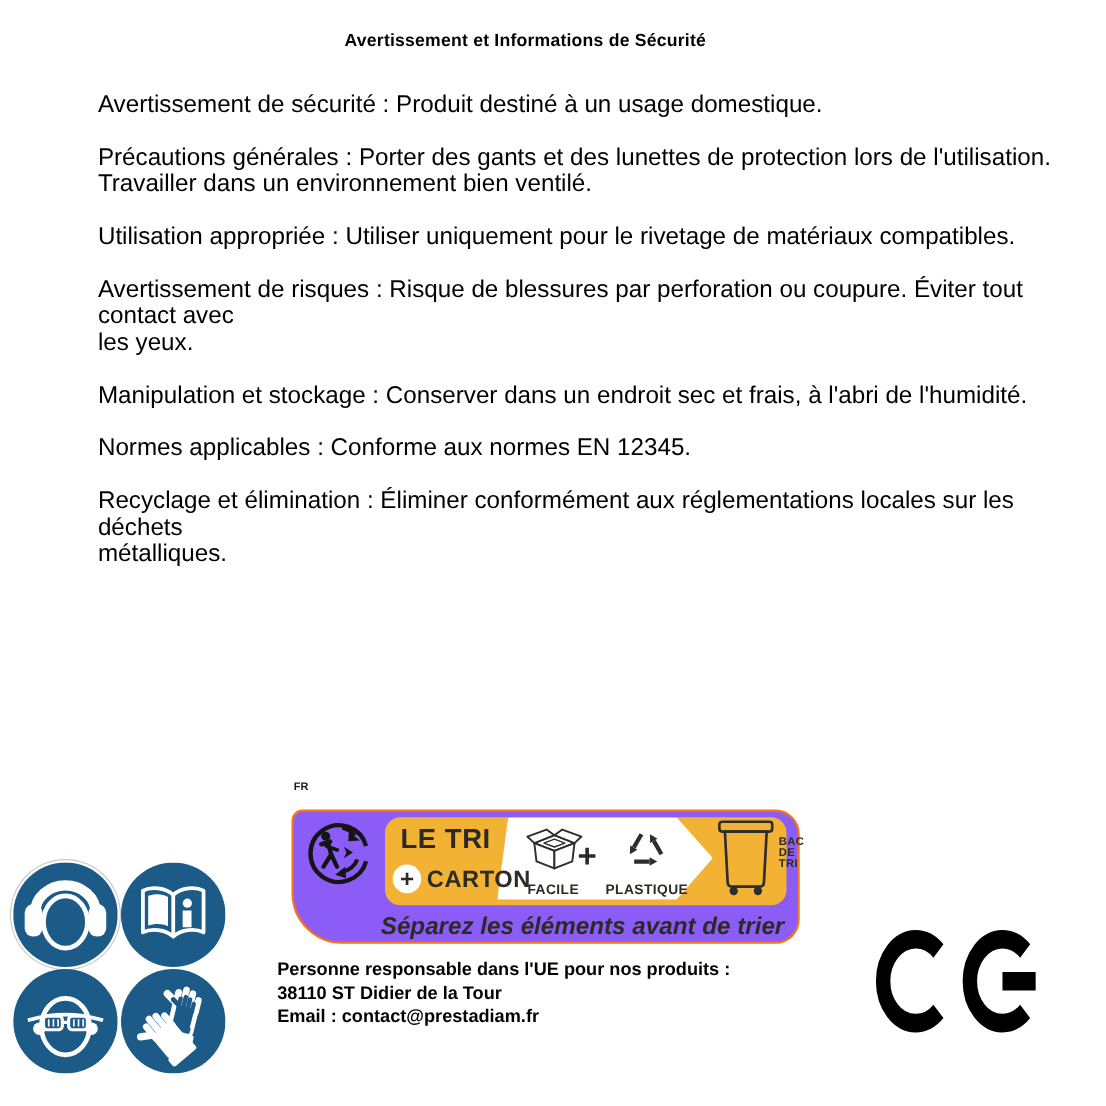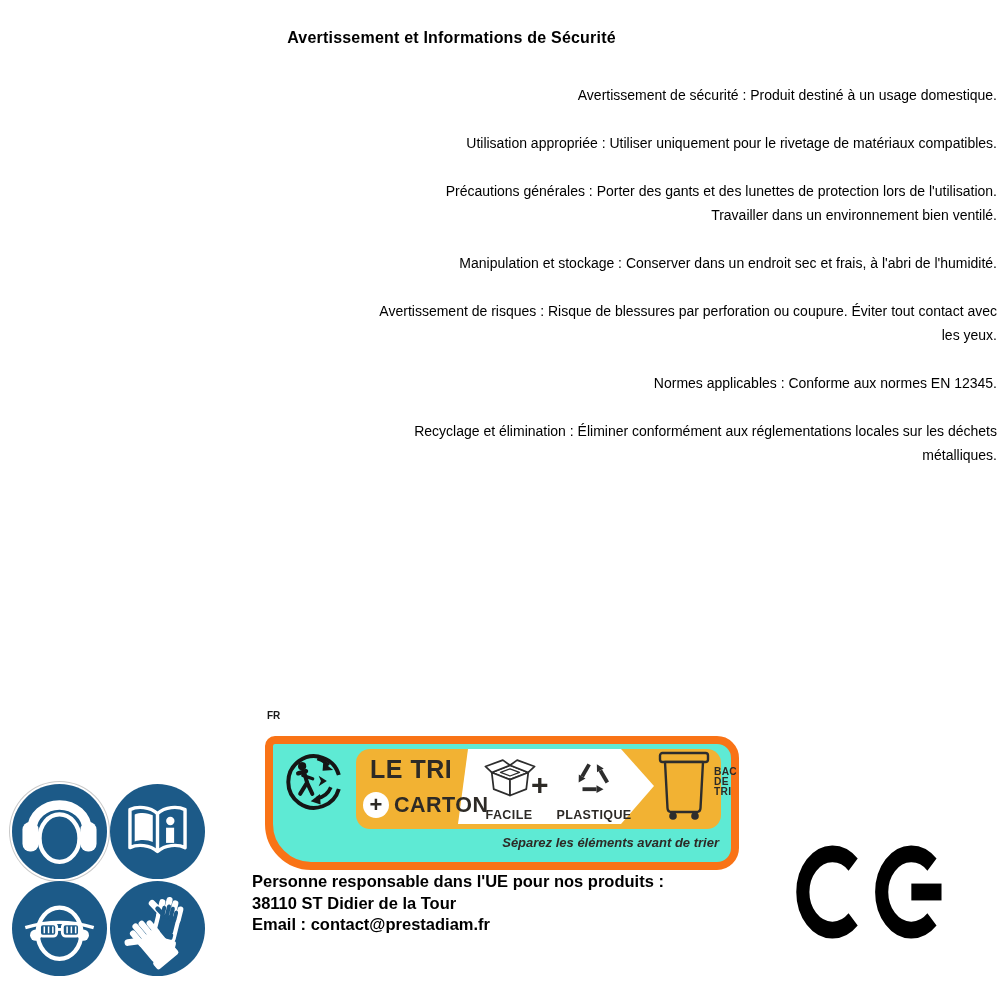--- a/index.html
+++ b/index.html
@@ -2,37 +2,36 @@
 <html lang="fr"><head>
 <meta charset="utf-8">
 <style>
   html,body{margin:0;padding:0;background:#fff;}
   .canvas{
     position:relative;width:1005px;height:1005px;background:#ffffff;overflow:hidden;
     font-family:"Liberation Sans","DejaVu Sans",sans-serif;color:#000;
   }
   .page-title{
     position:absolute;top:29px;left:0;width:903px;text-align:center;
-    font-size:16px;font-weight:700;letter-spacing:.2px;
+    font-size:16px;font-weight:700;letter-spacing:.2px;padding-left:26px;
   }
   .body-text{position:absolute;left:72px;top:83px;width:925px;}
   .para{
-    margin:0 0 24px 17px;font-size:14px;line-height:24px;font-weight:400;
+    margin:0 0 24px 17px;font-size:22px;line-height:24px;font-weight:400;
     white-space:pre-line;
-    text-align:right;
   }
   
   .picto{position:absolute;width:95px;height:95px;border-radius:50%;}
   .picto svg{display:block;width:100%;height:100%;}
   .picto.ringed{box-shadow:0 0 0 2px #ffffff,0 0 0 3px #c9c9c9;}
   
   .fr-tag{position:absolute;left:267px;top:710px;font-size:10px;font-weight:700;color:#1a1a1a;}
   .tri-box{
     position:absolute;left:265px;top:736px;width:458px;height:118px;
-    background:#5eead4;border:8px solid #f97316;
+    background:#8b5cf6;border:2px solid #f97316;
     border-radius:10px 22px 22px 46px;
   }
   .tri-box *{position:absolute;}
   .triman{left:8px;top:5px;width:66px;height:66px;}
   .yellow-band{
     left:83px;top:5px;width:365px;height:80px;background:#f2b233;
     border-radius:14px;
   }
   .white-bubble{
     left:185px;top:5px;width:196px;height:75px;background:#ffffff;
@@ -47,44 +46,44 @@
   .carton-icon{left:210px;top:13px;width:54px;height:42px;}
   .mat-label{top:64px;width:90px;text-align:center;font-size:12.5px;font-weight:700;color:#2d2a26;letter-spacing:.4px;}
   .mat-label.m1{left:191px;}
   .mat-label.m2{left:276px;text-align:center;}
   .mat-plus{left:258px;top:24px;font-size:30px;font-weight:800;color:#2d2a26;}
   .mobius-icon{left:299px;top:13px;width:42px;height:42px;}
   .bin-icon{left:381px;top:7px;width:60px;height:72px;}
   .bin-text{left:381px;top:23px;width:60px;text-align:right;font-size:10.2px;line-height:10.2px;font-weight:800;color:#2d2a26;letter-spacing:.3px;}
   .tri-footer{
     left:0;top:91px;width:446px;text-align:right;
-    font-size:13px;font-style:italic;font-weight:600;color:#2d2a26;
+    font-size:22px;font-style:italic;font-weight:600;color:#2d2a26;
   }
   
   .resp{position:absolute;left:252px;top:871px;width:500px;text-align:left;
     font-size:16.5px;line-height:21.6px;font-weight:700;}
   .resp div{white-space:nowrap;}
   
   .ce{position:absolute;left:796px;top:842px;width:146px;height:100px;}
 </style>
 </head>
 <body>
 
 <div class="canvas">
 
   <div class="page-title">Avertissement et Informations de Sécurité</div>
 
   <div class="body-text">
     <p class="para">Avertissement de sécurité : Produit destiné à un usage domestique.</p>
-    <p class="para">Utilisation appropriée : Utiliser uniquement pour le rivetage de matériaux compatibles.</p>
     <p class="para">Précautions générales : Porter des gants et des lunettes de protection lors de l'utilisation.
 Travailler dans un environnement bien ventilé.</p>
-    <p class="para">Manipulation et stockage : Conserver dans un endroit sec et frais, à l'abri de l'humidité.</p>
+    <p class="para">Utilisation appropriée : Utiliser uniquement pour le rivetage de matériaux compatibles.</p>
     <p class="para">Avertissement de risques : Risque de blessures par perforation ou coupure. Éviter tout contact avec
 les yeux.</p>
+    <p class="para">Manipulation et stockage : Conserver dans un endroit sec et frais, à l'abri de l'humidité.</p>
     <p class="para">Normes applicables : Conforme aux normes EN 12345.</p>
     <p class="para">Recyclage et élimination : Éliminer conformément aux réglementations locales sur les déchets
 métalliques.</p>
   </div>
 
   <div class="picto ringed" style="left:12px;top:784px;">
     <svg viewBox="0 0 100 100">
       <circle cx="50" cy="50" r="50" fill="#1c5a88"></circle>
       <ellipse cx="50" cy="57" rx="21" ry="25" fill="none" stroke="#fff" stroke-width="4.5"></ellipse>
       <path d="M21,48 A29,26 0 0 1 79,48" fill="none" stroke="#fff" stroke-width="10"></path>

